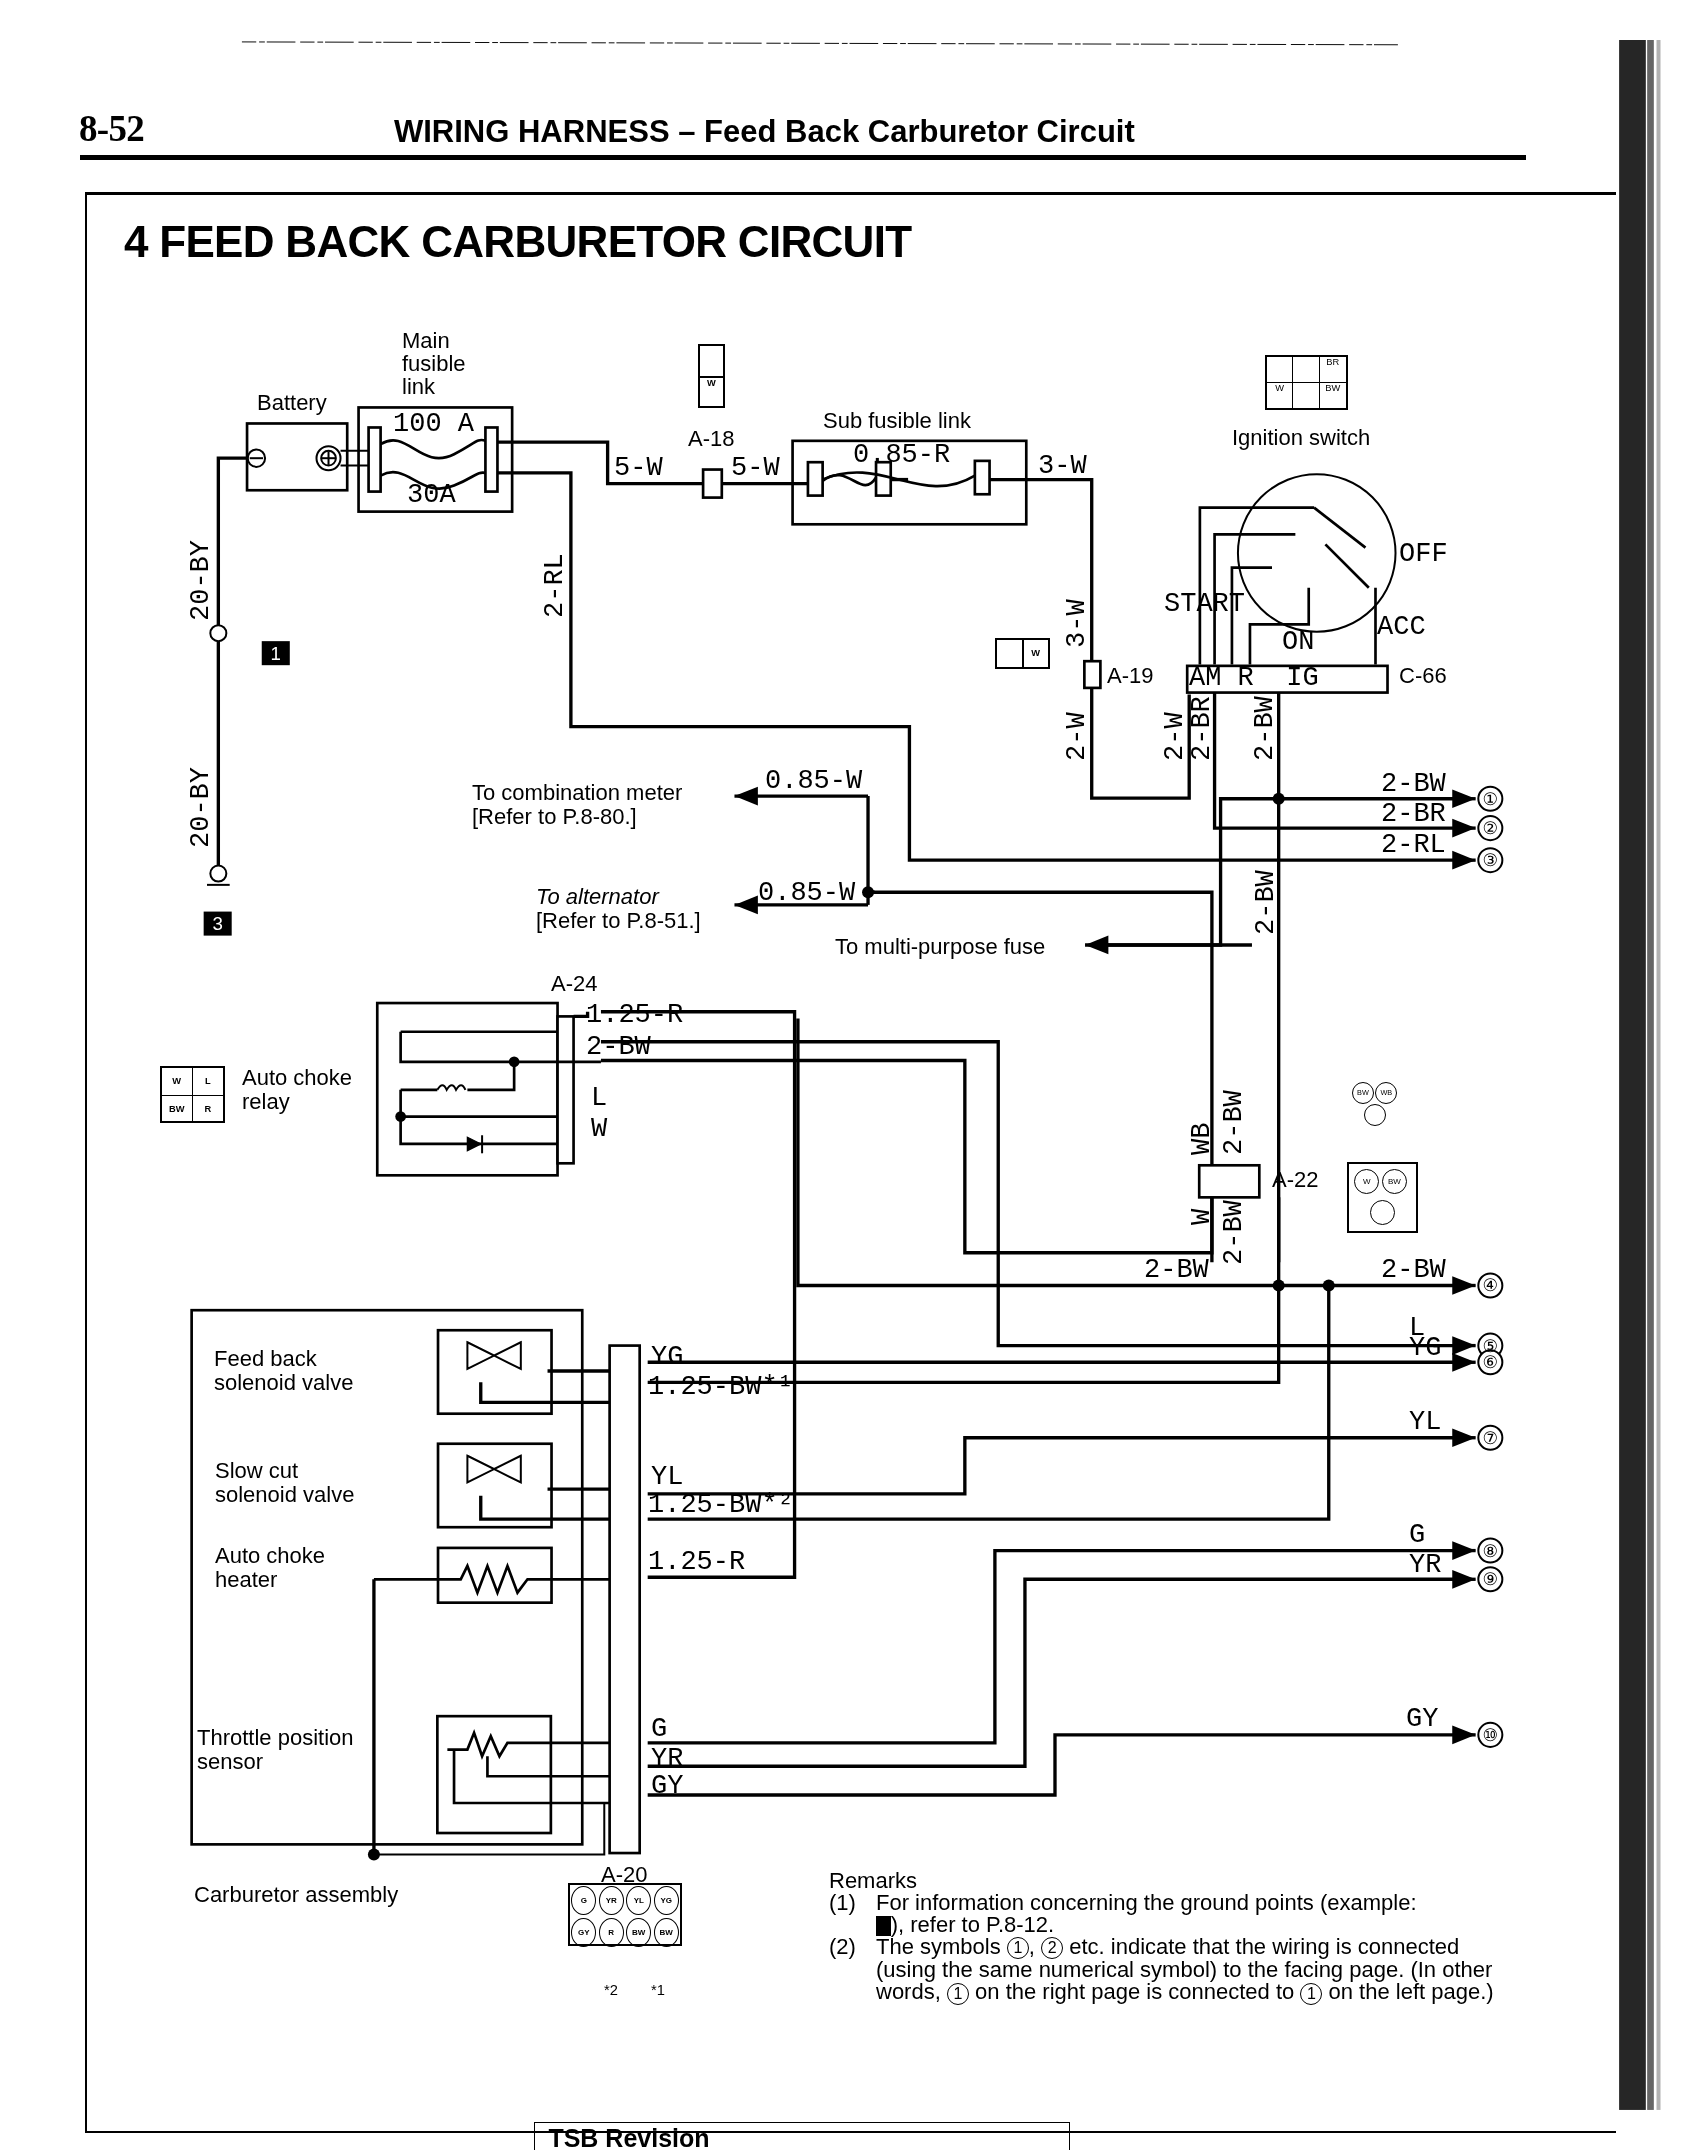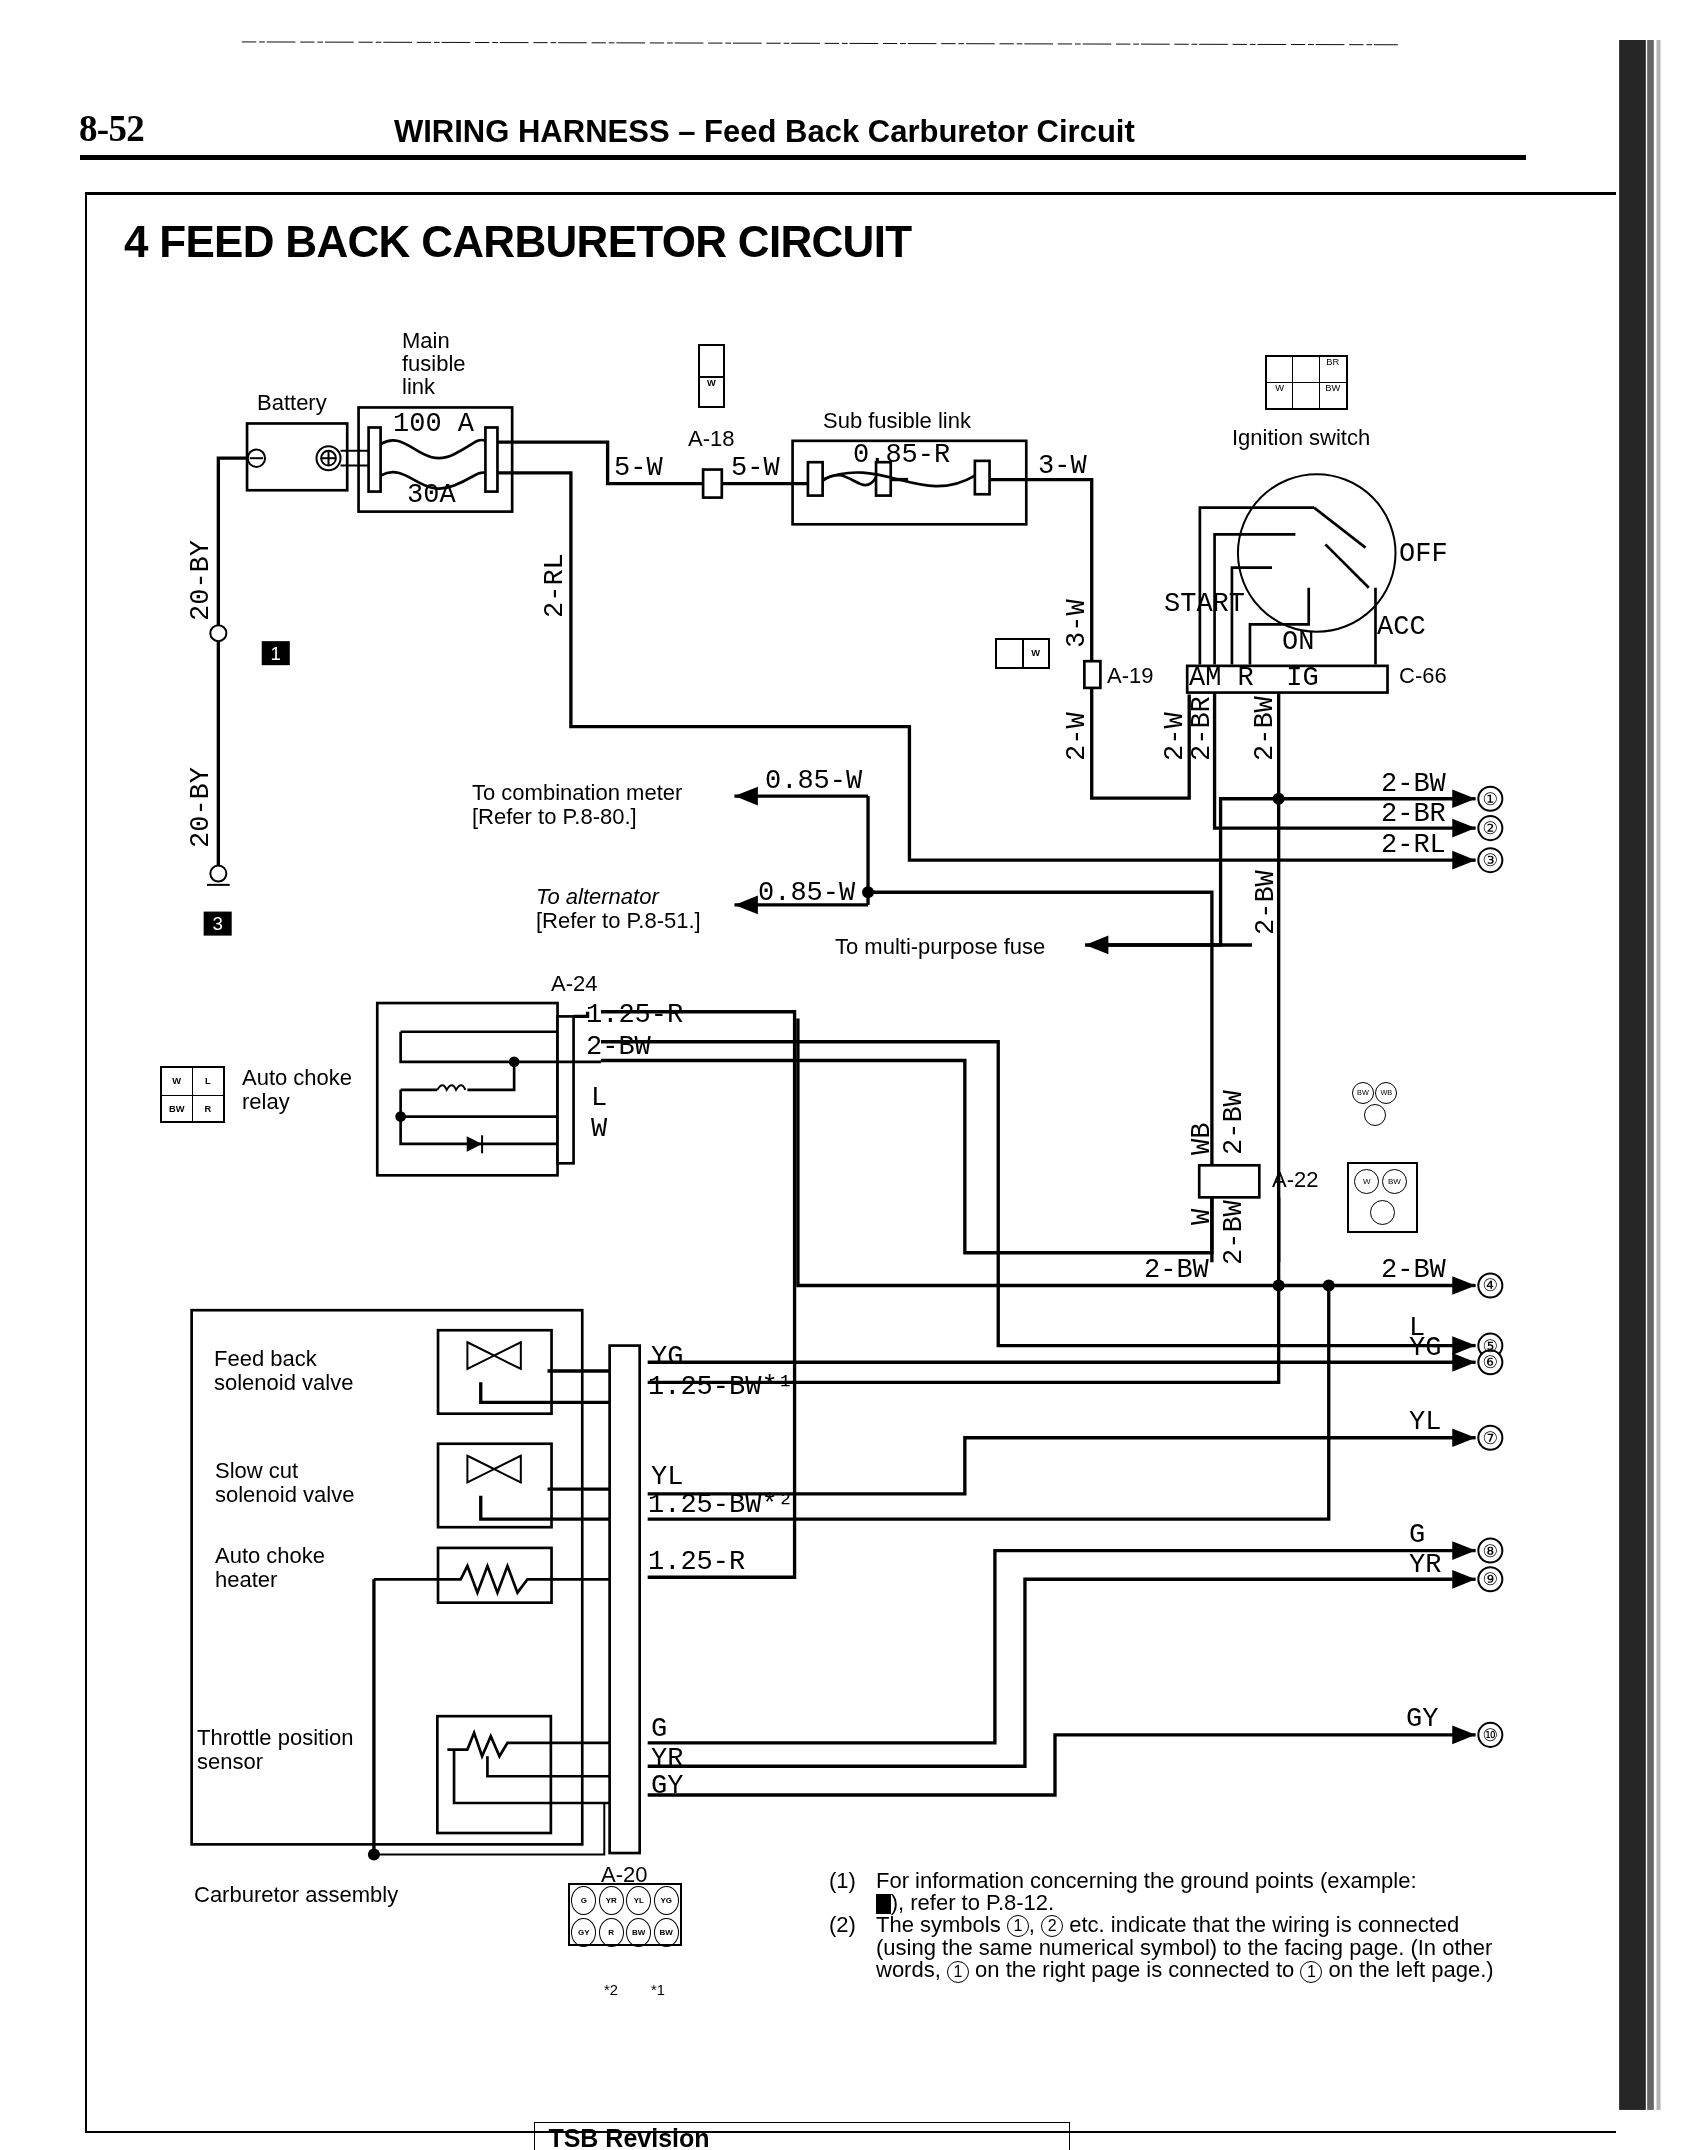--- a/index.html
+++ b/index.html
@@ -369,20 +369,21 @@
 <div class="abs mono vert" style="left:1162px;top:761px;">2-W</div>
 <div class="abs mono vert" style="left:1189px;top:761px;">2-BR</div>
 <div class="abs mono vert" style="left:1252px;top:761px;">2-BW</div>
 <div class="abs mono vert" style="left:1253px;top:935px;">2-BW</div>
 <div class="abs mono vert" style="left:1189px;top:1155px;">WB</div>
 <div class="abs mono vert" style="left:1221px;top:1155px;">2-BW</div>
 <div class="abs mono vert" style="left:1189px;top:1225px;">W</div>
 <div class="abs mono vert" style="left:1221px;top:1265px;">2-BW</div>
 
 <div class="abs remarks">
+  <div>Remarks</div>
   <div class="row">
     <div class="num">(1)</div>
     <div>
       <span>For information concerning the ground points (example:</span><br>
       <span class="gnd-box"></span><span>), refer to P.8-12.</span>
     </div>
   </div>
   <div class="row">
     <div class="num">(2)</div>
     <div>

